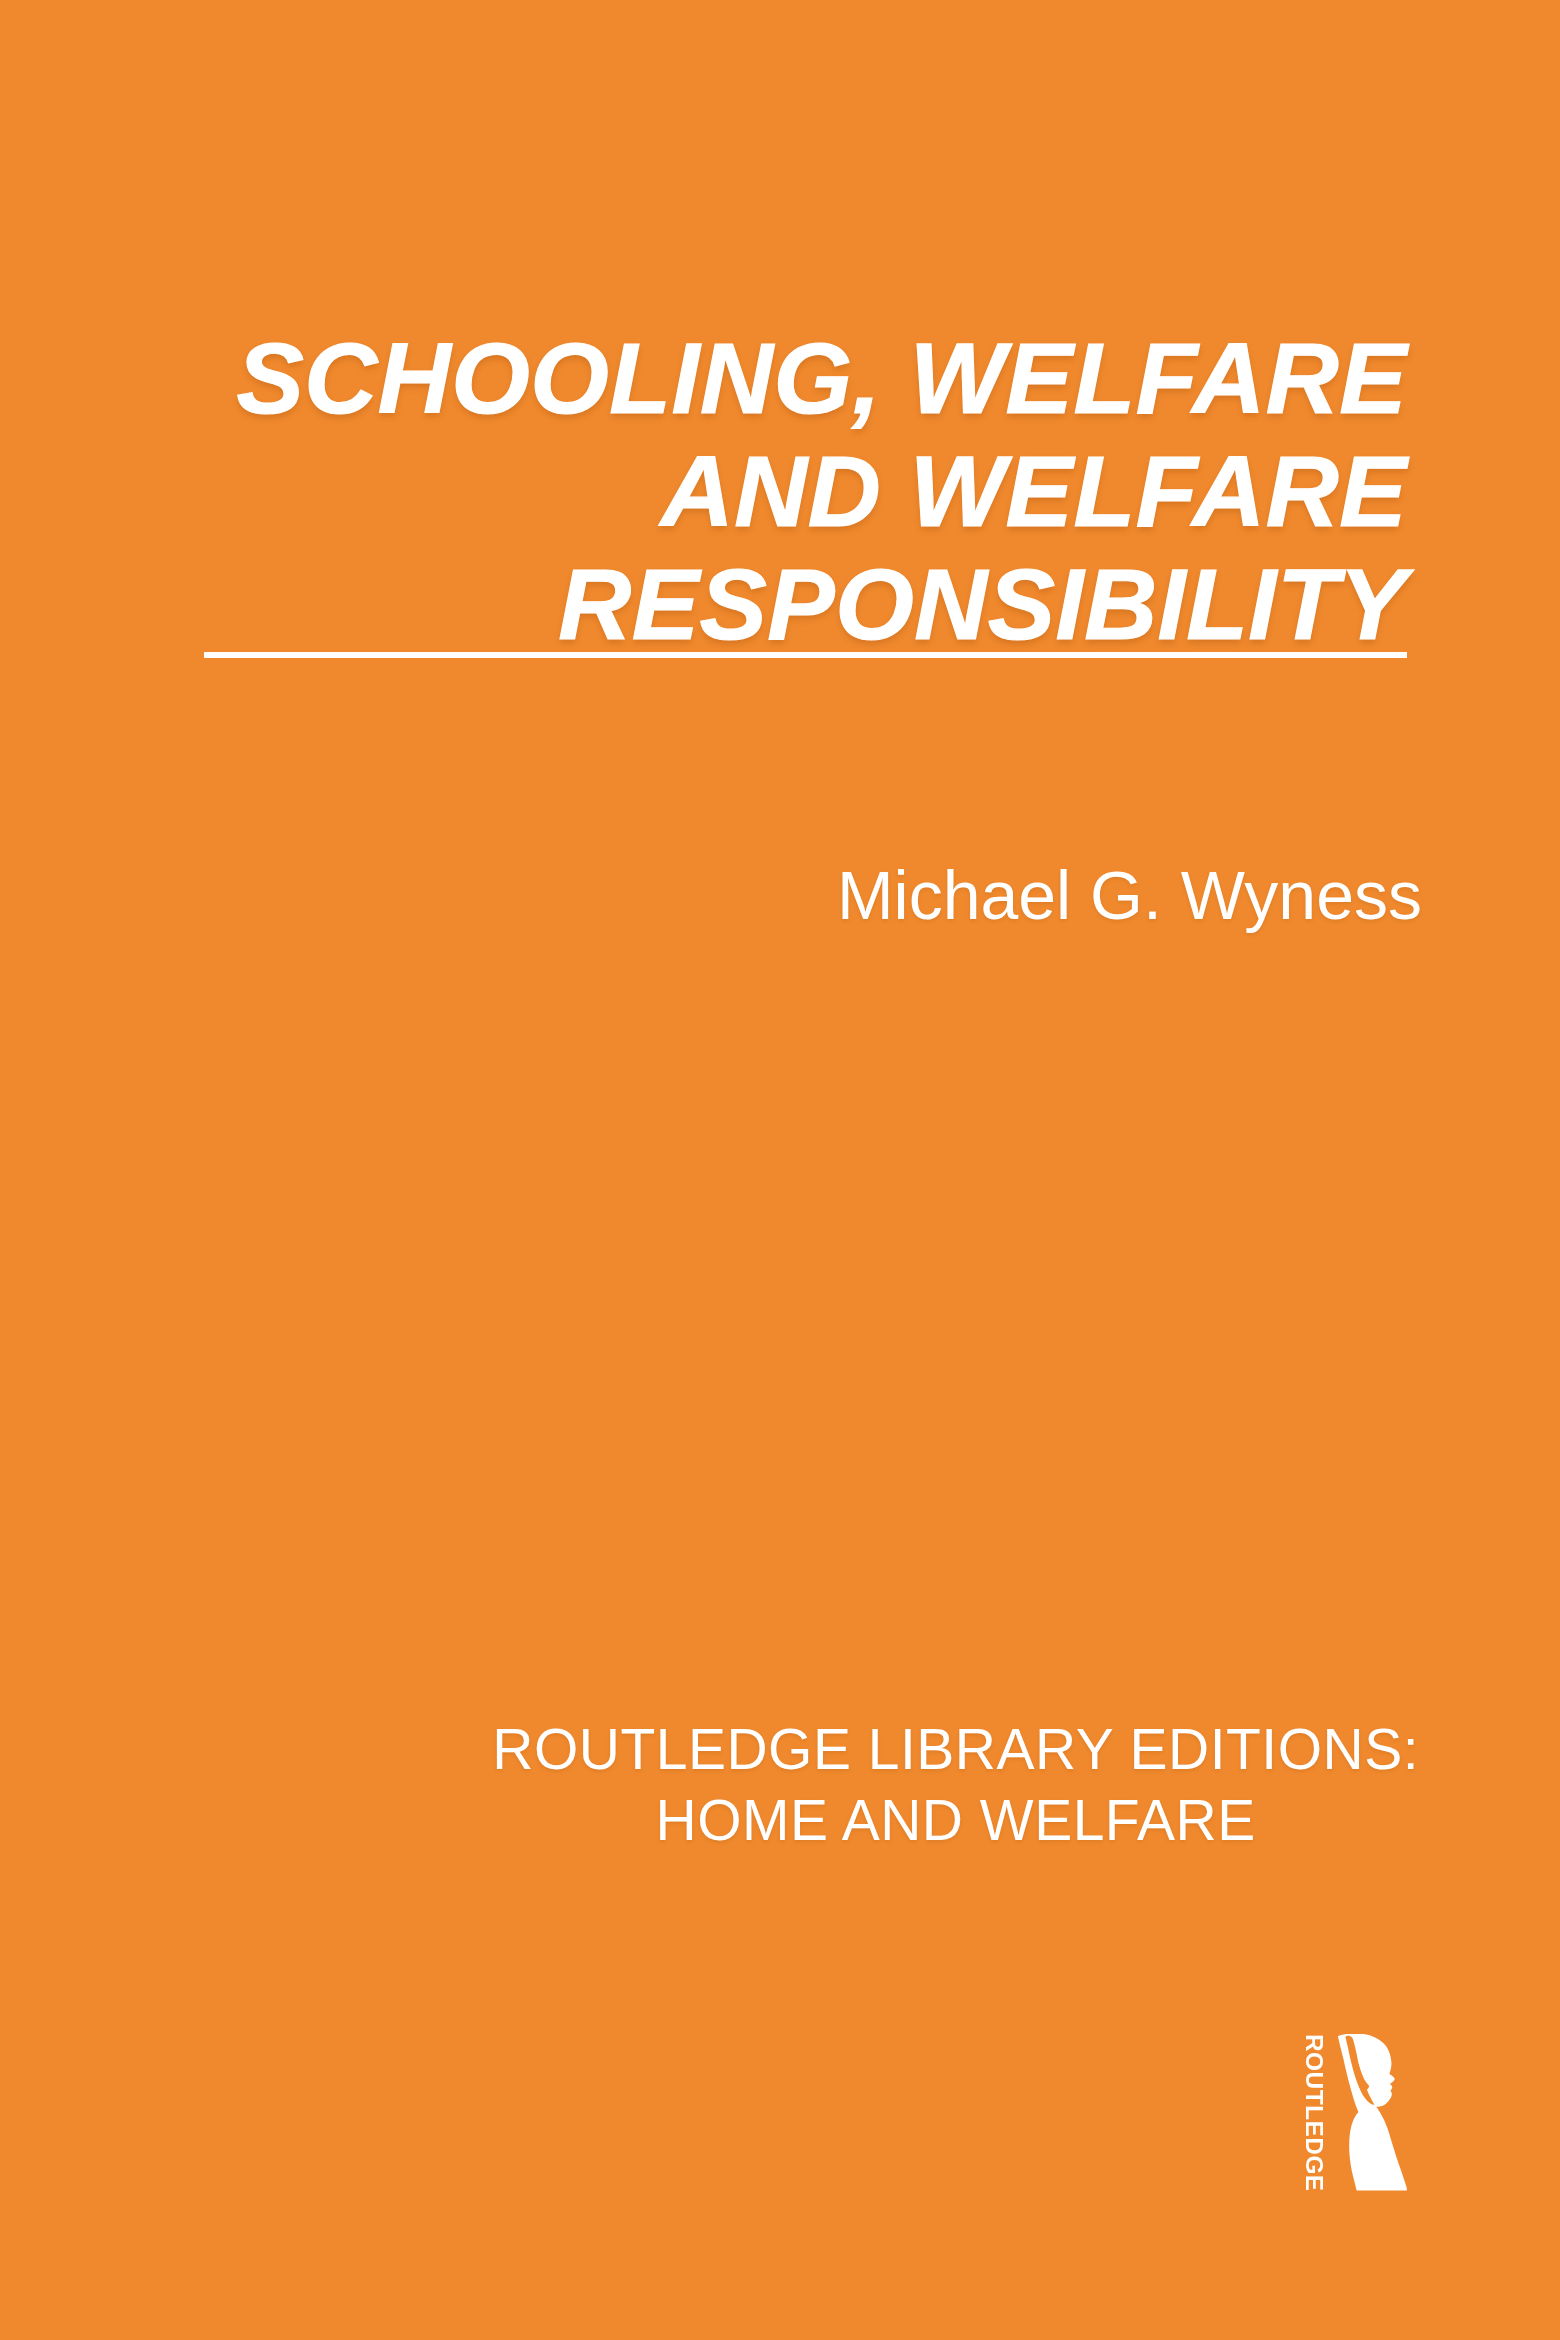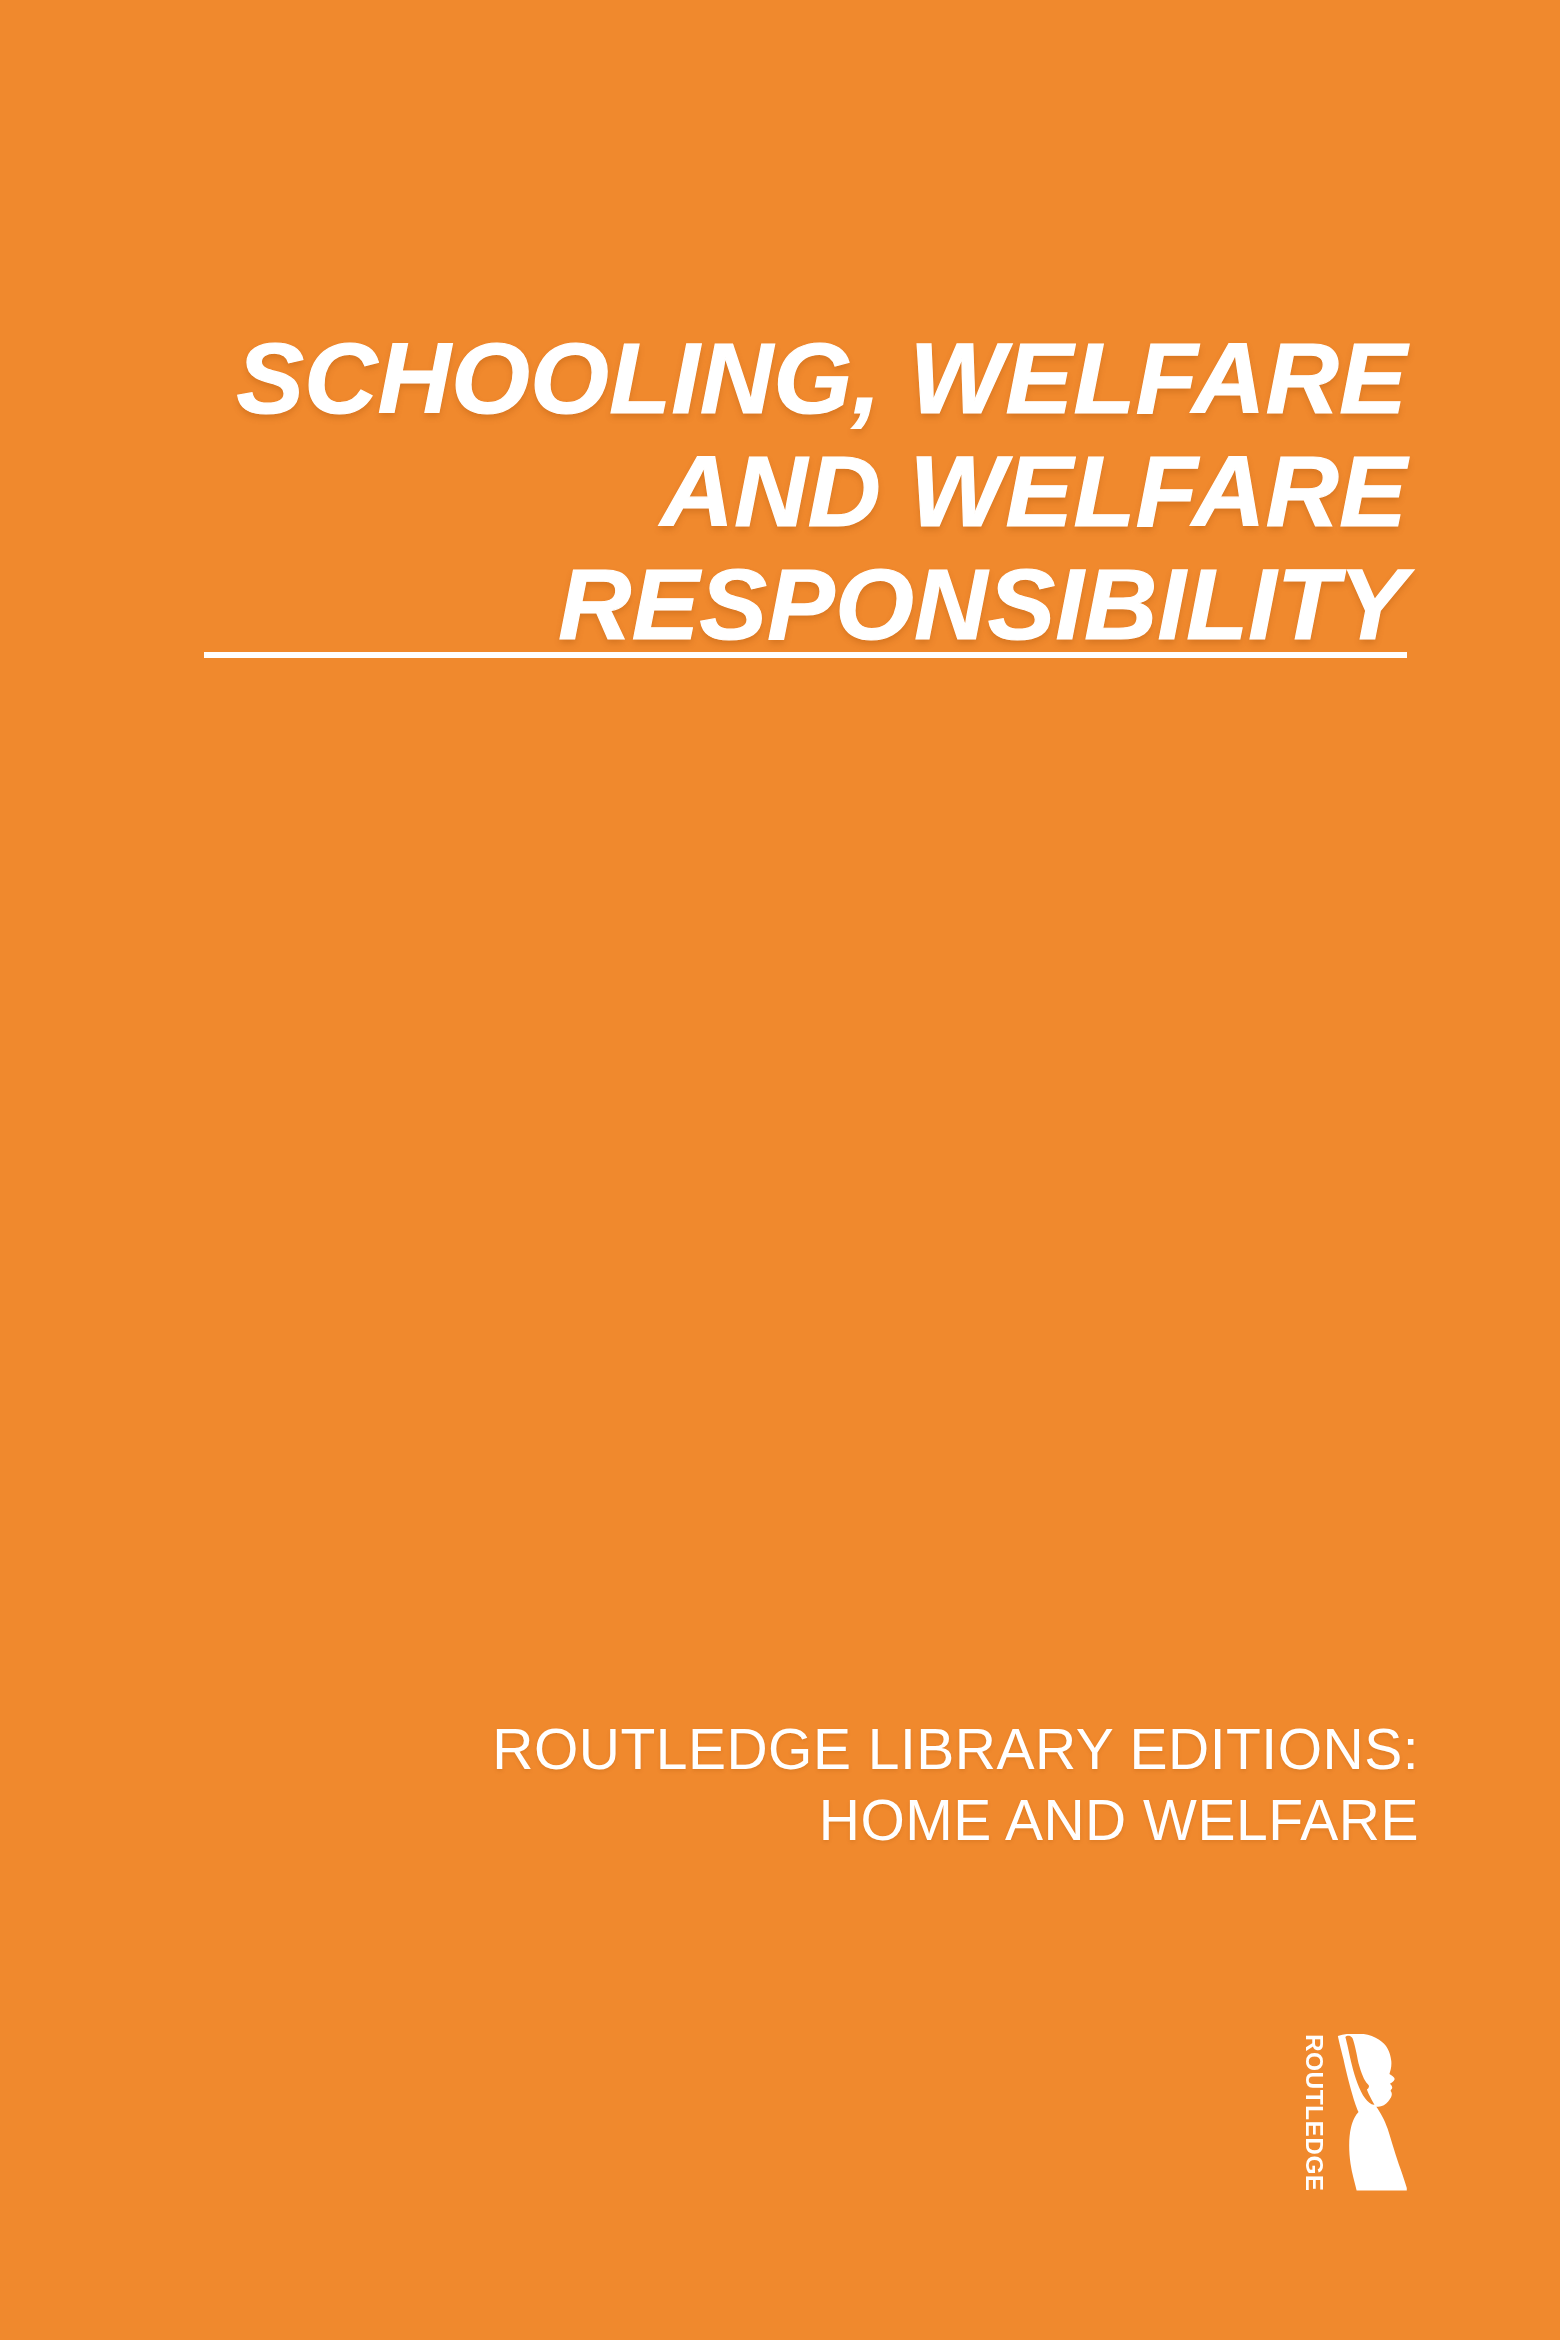--- a/index.html
+++ b/index.html
@@ -48,21 +48,21 @@
     font-size: 68px;
     line-height: 78px;
     font-weight: 400;
     color: var(--fg, #FFFFFF);
     text-shadow: 0 2px 3.9px rgba(150, 70, 0, 0.18);
   }
   .series {
     position: absolute;
     top: 1714px;
     right: 141px;
-    text-align: right;
+    text-align: center;
     font-size: 57px;
     line-height: 71px;
     font-weight: 400;
     letter-spacing: 0.5px;
     color: var(--fg, #FFFFFF);
     text-shadow: 0 2px 3.9px rgba(150, 70, 0, 0.18);
   }
   .series .line { display: block; }
   .logo {
     position: absolute;
@@ -101,20 +101,21 @@
 <div class="cover">
 
   <h1 class="title">
     <span class="line">SCHOOLING, WELFARE</span>
     <span class="line">AND WELFARE</span>
     <span class="line">RESPONSIBILITY</span>
   </h1>
 
   <div class="underline"></div>
 
+  <div class="author">Michael G. Wyness</div>
 
   <div class="series">
     <span class="line">ROUTLEDGE LIBRARY EDITIONS:</span>
     <span class="line">HOME AND WELFARE</span>
   </div>
 
   <div class="logo">
     <span class="logo-word">ROUTLEDGE</span>
     <svg class="logo-face" viewBox="0 0 80 161" preserveAspectRatio="none" aria-hidden="true">
       <path class="face-outer" d="

